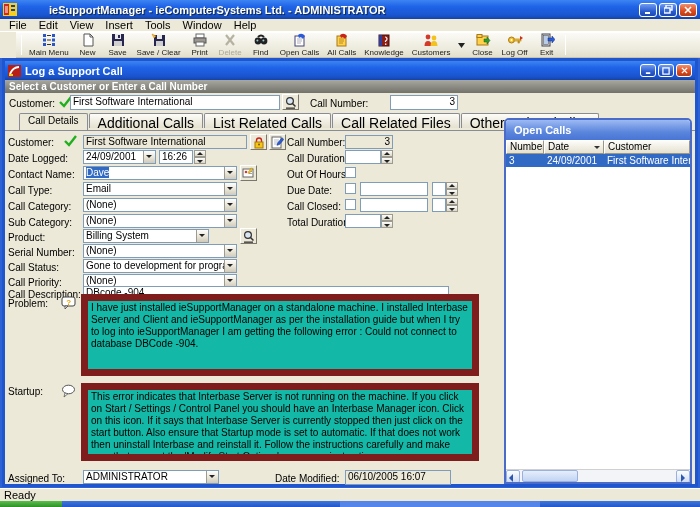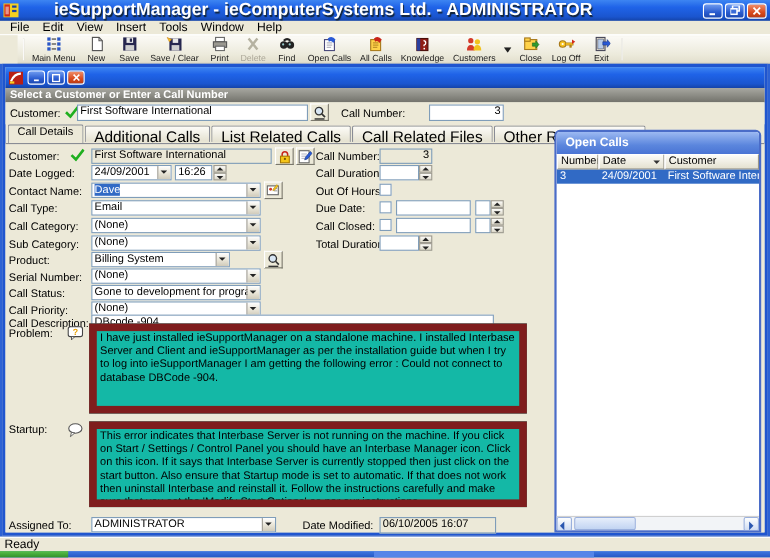--- a/index.html
+++ b/index.html
@@ -11,21 +11,21 @@
   }
   .abs { position:absolute; }
 
   
   .titlebar {
     left:0; top:0; width:700px; height:19px;
     background:linear-gradient(180deg,#3d85f2 0%,#1f63e8 35%,#1a55cf 80%,#1443a8 100%);
     display:flex; align-items:center; padding:0 3px;
   }
   .titlebar .ticon16 { width:14px; height:13px; margin-right:4px; flex:none; }
-  .titlebar .ttext { color:#fff; font-weight:bold; font-size:16px; text-shadow:1px 1px 1px #123; white-space:nowrap; overflow:hidden; flex:1;padding-left:28px; }
+  .titlebar .ttext { color:#fff; font-weight:bold; font-size:11px; text-shadow:1px 1px 1px #123; white-space:nowrap; overflow:hidden; flex:1;padding-left:28px; }
   .winbtns { display:flex; gap:2px; flex:none; }
   .wbtn {
     width:18px; height:14px; border:1px solid #fff; border-radius:3px;
     background:linear-gradient(180deg,#6f9bf0,#2a5cd0 60%,#1d49b0);
     display:flex; align-items:center; justify-content:center;
   }
   .wbtn.close { background:linear-gradient(180deg,#f0906c,#d94a1e 60%,#b83a12); }
   .wbtn svg { display:block; }
 
   .menubar {
@@ -100,21 +100,21 @@
     display:flex; align-items:center; justify-content:center;
   }
   .memo {
     position:absolute; background:#14b8a6; border:7px solid #7f1d1d;
     font-size:10px; line-height:12px; padding:1px 3px; overflow:hidden;
   }
   .sel { background:#316AC5; color:#fff; }
   .chk { position:absolute; width:14px; height:13px; }
 
   
-  .tabstrip { left:0; top:52px; width:690px; height:17px; display:flex; align-items:center; padding-left:2px; }
+  .tabstrip { left:0; top:52px; width:690px; height:17px; display:flex; align-items:flex-start; padding-left:14px; }
   .tab {
     font-size:14px; padding:1px 8px 2px; height:15px; margin-right:1px;
     background:linear-gradient(180deg,#fdfcf8,#e4e1d0);
     border:1px solid #898c95; border-bottom:none; border-radius:2px 2px 0 0;
     white-space:nowrap;
   }
   .tab.active { height:17px; background:#ECE9D8; position:relative; z-index:2; font-size:10px; }
   .content {
     left:0; top:69px; width:690px; height:354px; background:#ECE9D8;
     border-top:1px solid #898c95;
@@ -378,20 +378,21 @@
   <div class="abs callwin">
 
     <div class="abs cw-titlebar">
       <span class="ticon16">
         <svg width="13" height="12" viewBox="0 0 13 12">
             <rect x="0" y="0" width="13" height="12" fill="#b82015"></rect>
             <path d="M2 9 q3 -7 9 -7" stroke="#fff" stroke-width="2" fill="none"></path>
             <rect x="1" y="9" width="4" height="2" fill="#f5d020"></rect>
           </svg>
       </span>
+      <span class="ttext">Log a Support Call</span>
       <span class="winbtns">
         <span class="wbtn" style="width:16px;height:13px">
             <svg width="7" height="7" viewBox="0 0 8 8">
               <rect x="1" y="6" width="5" height="2" fill="#fff"></rect>
             </svg>
           </span>
         <span class="wbtn" style="width:16px;height:13px">
             <svg width="8" height="8" viewBox="0 0 9 9">
               <rect x="1" y="1" width="7" height="7" fill="none" stroke="#fff" stroke-width="1.4"></rect>
             </svg>
@@ -585,21 +586,21 @@
       <span class="lbl" style="left:3px;top:255px">Startup:</span>
       <span class="chk" style="left:56px;top:253px">
         <svg width="15" height="14" viewBox="0 0 15 14">
             <ellipse cx="7.5" cy="5.5" rx="6" ry="4.3" fill="#fff" stroke="#555"></ellipse>
             <path d="M4 9 l-1 4 4 -3.4 z" fill="#fff" stroke="#555" stroke-width="0.8"></path>
           </svg>
       </span>
       <div class="memo" style="left:76px;top:252px;width:398px;height:78px">This error indicates that Interbase Server is not running on the machine. If you click on Start / Settings / Control Panel you should have an Interbase Manager icon. Click on this icon. If it says that Interbase Server is currently stopped then just click on the start button. Also ensure that Startup mode is set to automatic. If that does not work then uninstall Interbase and reinstall it. Follow the instructions carefully and make sure that you set the 'Modify Start Options' as per our instructions.</div>
 
       <span class="lbl" style="left:3px;top:342px">Assigned To:</span>
-      <div class="tbox combo" style="left:78px;top:339px;width:168px">
+      <div class="tbox combo" style="left:78px;top:339px;width:136px">
         <span>ADMINISTRATOR</span>
         <span class="dd"></span>
       </div>
       <span class="lbl" style="left:270px;top:342px">Date Modified:</span>
       <div class="tbox gbox" style="left:340px;top:339px;width:106px;height:15px">06/10/2005 16:07</div>
     </div>
   </div>
 
   <div class="abs panel">
     <div class="panel-hd">Open Calls</div>

